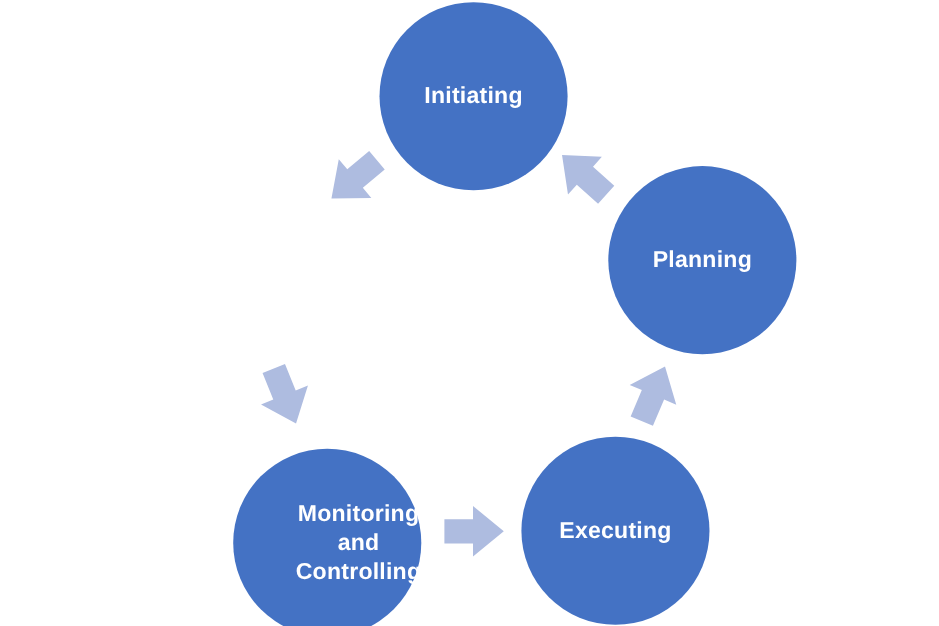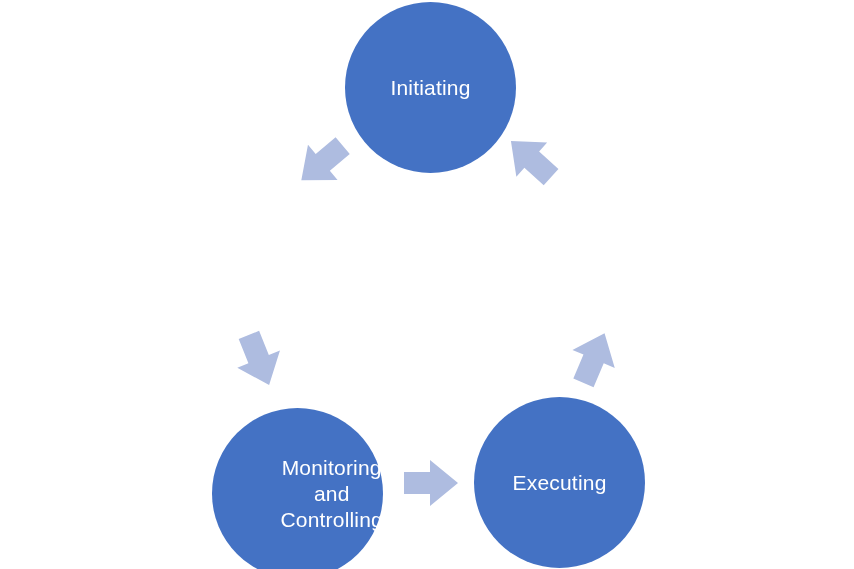--- a/index.html
+++ b/index.html
@@ -11,20 +11,21 @@
     width: 854px;
     height: 569px;
     font-family: "Liberation Sans", sans-serif;
     overflow: hidden;
   }
   #diagram-canvas {
     position: relative;
     width: 854px;
     height: 569px;
     background: #ffffff;
+    font-weight: bold;
   }
   .phase-node {
     position: absolute;
     border-radius: 50%;
     display: flex;
     align-items: center;
     justify-content: center;
     box-sizing: border-box;
   }
   .phase-label {
@@ -74,20 +75,23 @@
   <svg class="flow-arrow" style="left:291px; top:132px; width:62px; height:62px;" viewBox="0 0 62 62" xmlns="http://www.w3.org/2000/svg">
     <g transform="rotate(50 31 31)">
       <polygon points="20,4 42,4 42,30 54,30 31,58 8,30 20,30" fill="#AEBCE0"></polygon>
     </g>
   </svg>
 
   <div class="phase-node" style="left:345px; top:2px; width:171px; height:171px; background:#4472C4;">
     <span class="phase-label">Initiating</span>
   </div>
 
+  <div class="phase-node" style="left:553px; top:151px; width:171px; height:171px; background:#4472C4;">
+    <span class="phase-label">Planning</span>
+  </div>
 
   <div class="phase-node" style="left:474px; top:397px; width:171px; height:171px; background:#4472C4;">
     <span class="phase-label">Executing</span>
   </div>
 
   <div class="phase-node" style="left:212px; top:408px; width:171px; height:171px; background:#4472C4;justify-content:flex-end;">
     <span class="phase-label">Monitoring
 and
 Controlling</span>
   </div>

